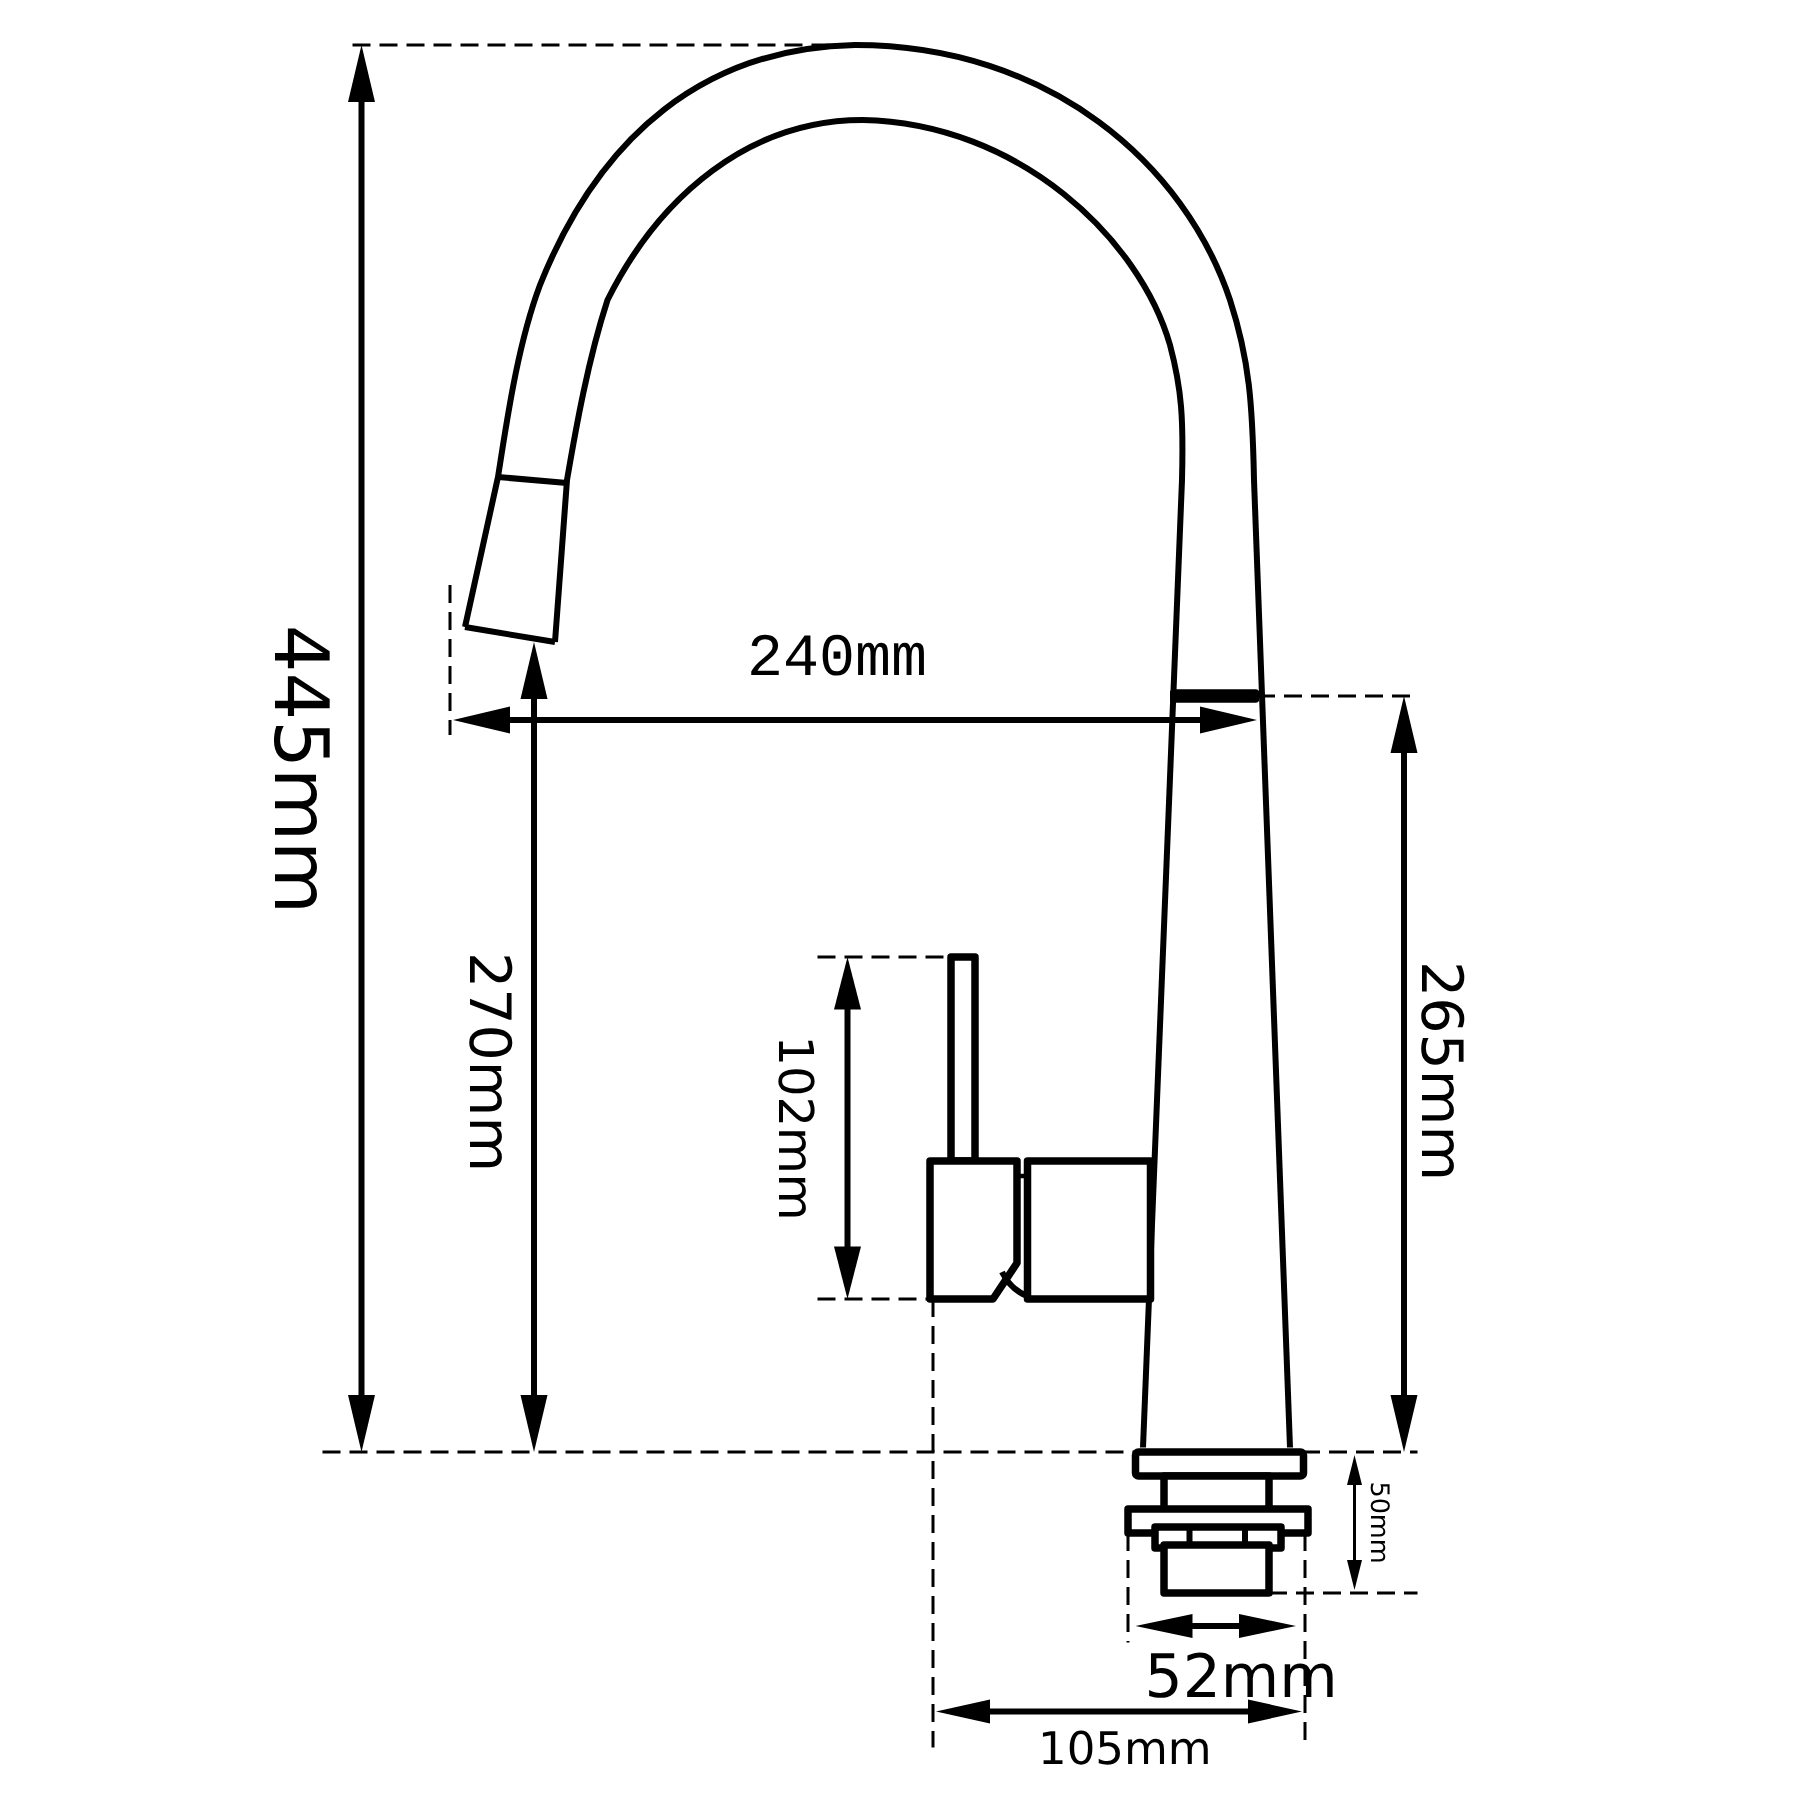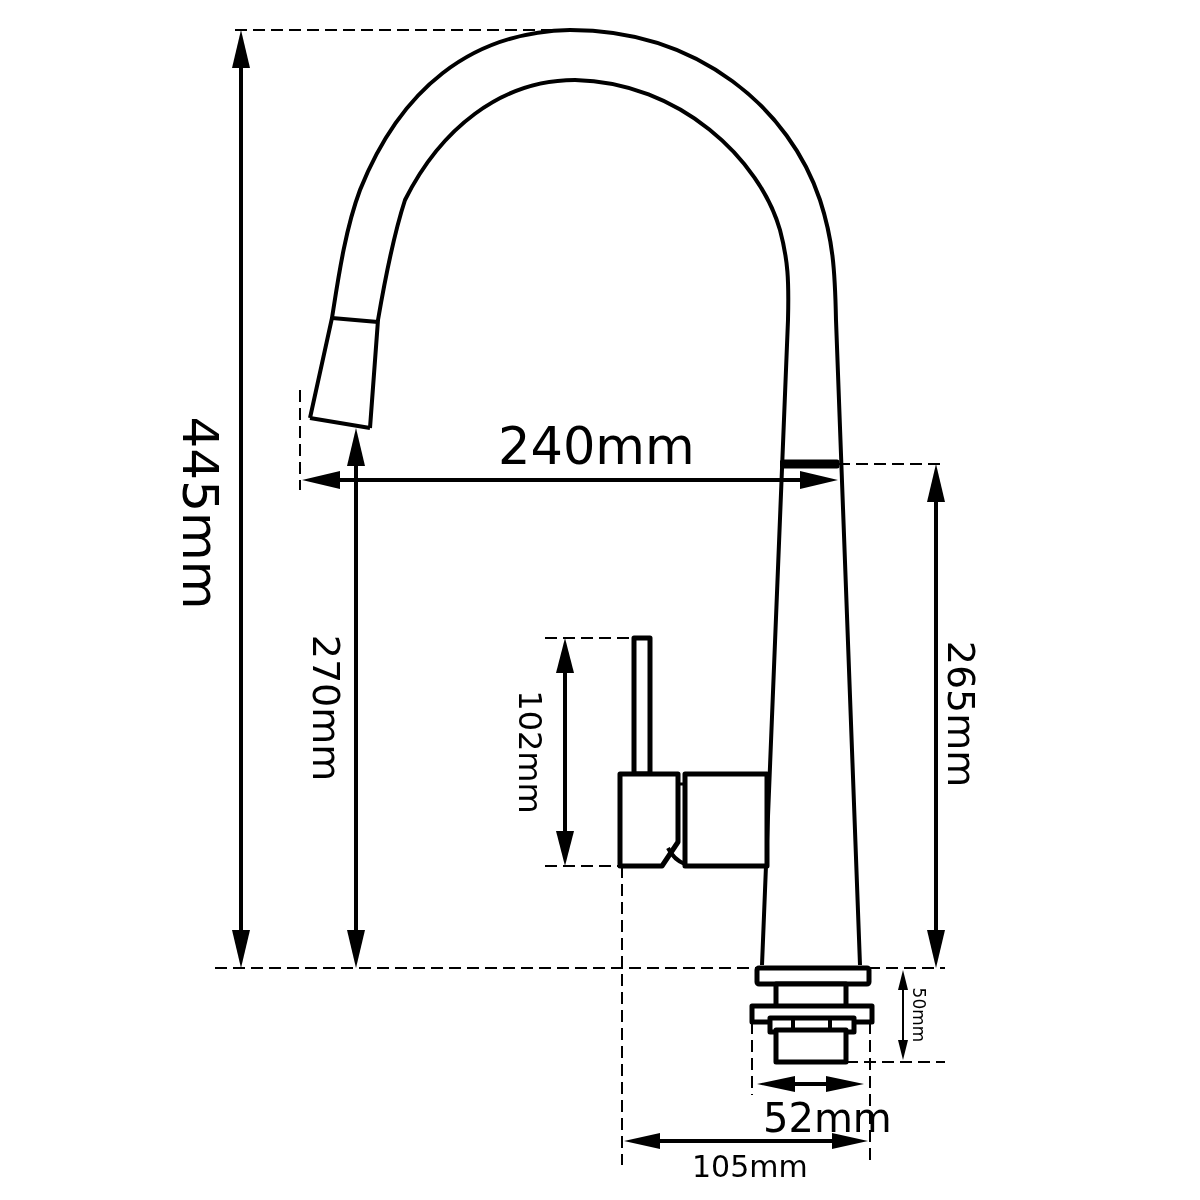--- a/index.html
+++ b/index.html
@@ -100,21 +100,21 @@
   </g>
   <g>
     <line class="dimline" x1="650" y1="1141" x2="845" y2="1141"></line>
     <polygon class="arrow" points="624,1141 660,1133 660,1149"></polygon>
     <polygon class="arrow" points="868,1141 832,1133 832,1149"></polygon>
   </g>
 </svg>
 
 <div class="lbl rot90" style="left:95px; top:488px; width:210px; height:50px; font-size:50px; text-align:center;">445mm</div>
 
-<div class="lbl" style="left:498px; top:421px; font-size:51px;">240mm</div>
+<div class="lbl" style="left:498px; top:421px; font-size:40px;font-family:Liberation Mono, monospace;">240mm</div>
 
 <div class="lbl rot90" style="left:245px; top:688px; width:160px; height:40px; font-size:38px; text-align:center;">270mm</div>
 
 <div class="lbl rot90" style="left:880px; top:694px; width:160px; height:40px; font-size:38px; text-align:center;">265mm</div>
 
 <div class="lbl rot90" style="left:459px; top:735px; width:140px; height:34px; font-size:32px; text-align:center;">102mm</div>
 
 <div class="lbl rot90" style="left:883px; top:1006px; width:70px; height:18px; font-size:17px; text-align:center;">50mm</div>
 
 <div class="lbl" style="left:763px; top:1098px; font-size:40px;">52mm</div>

